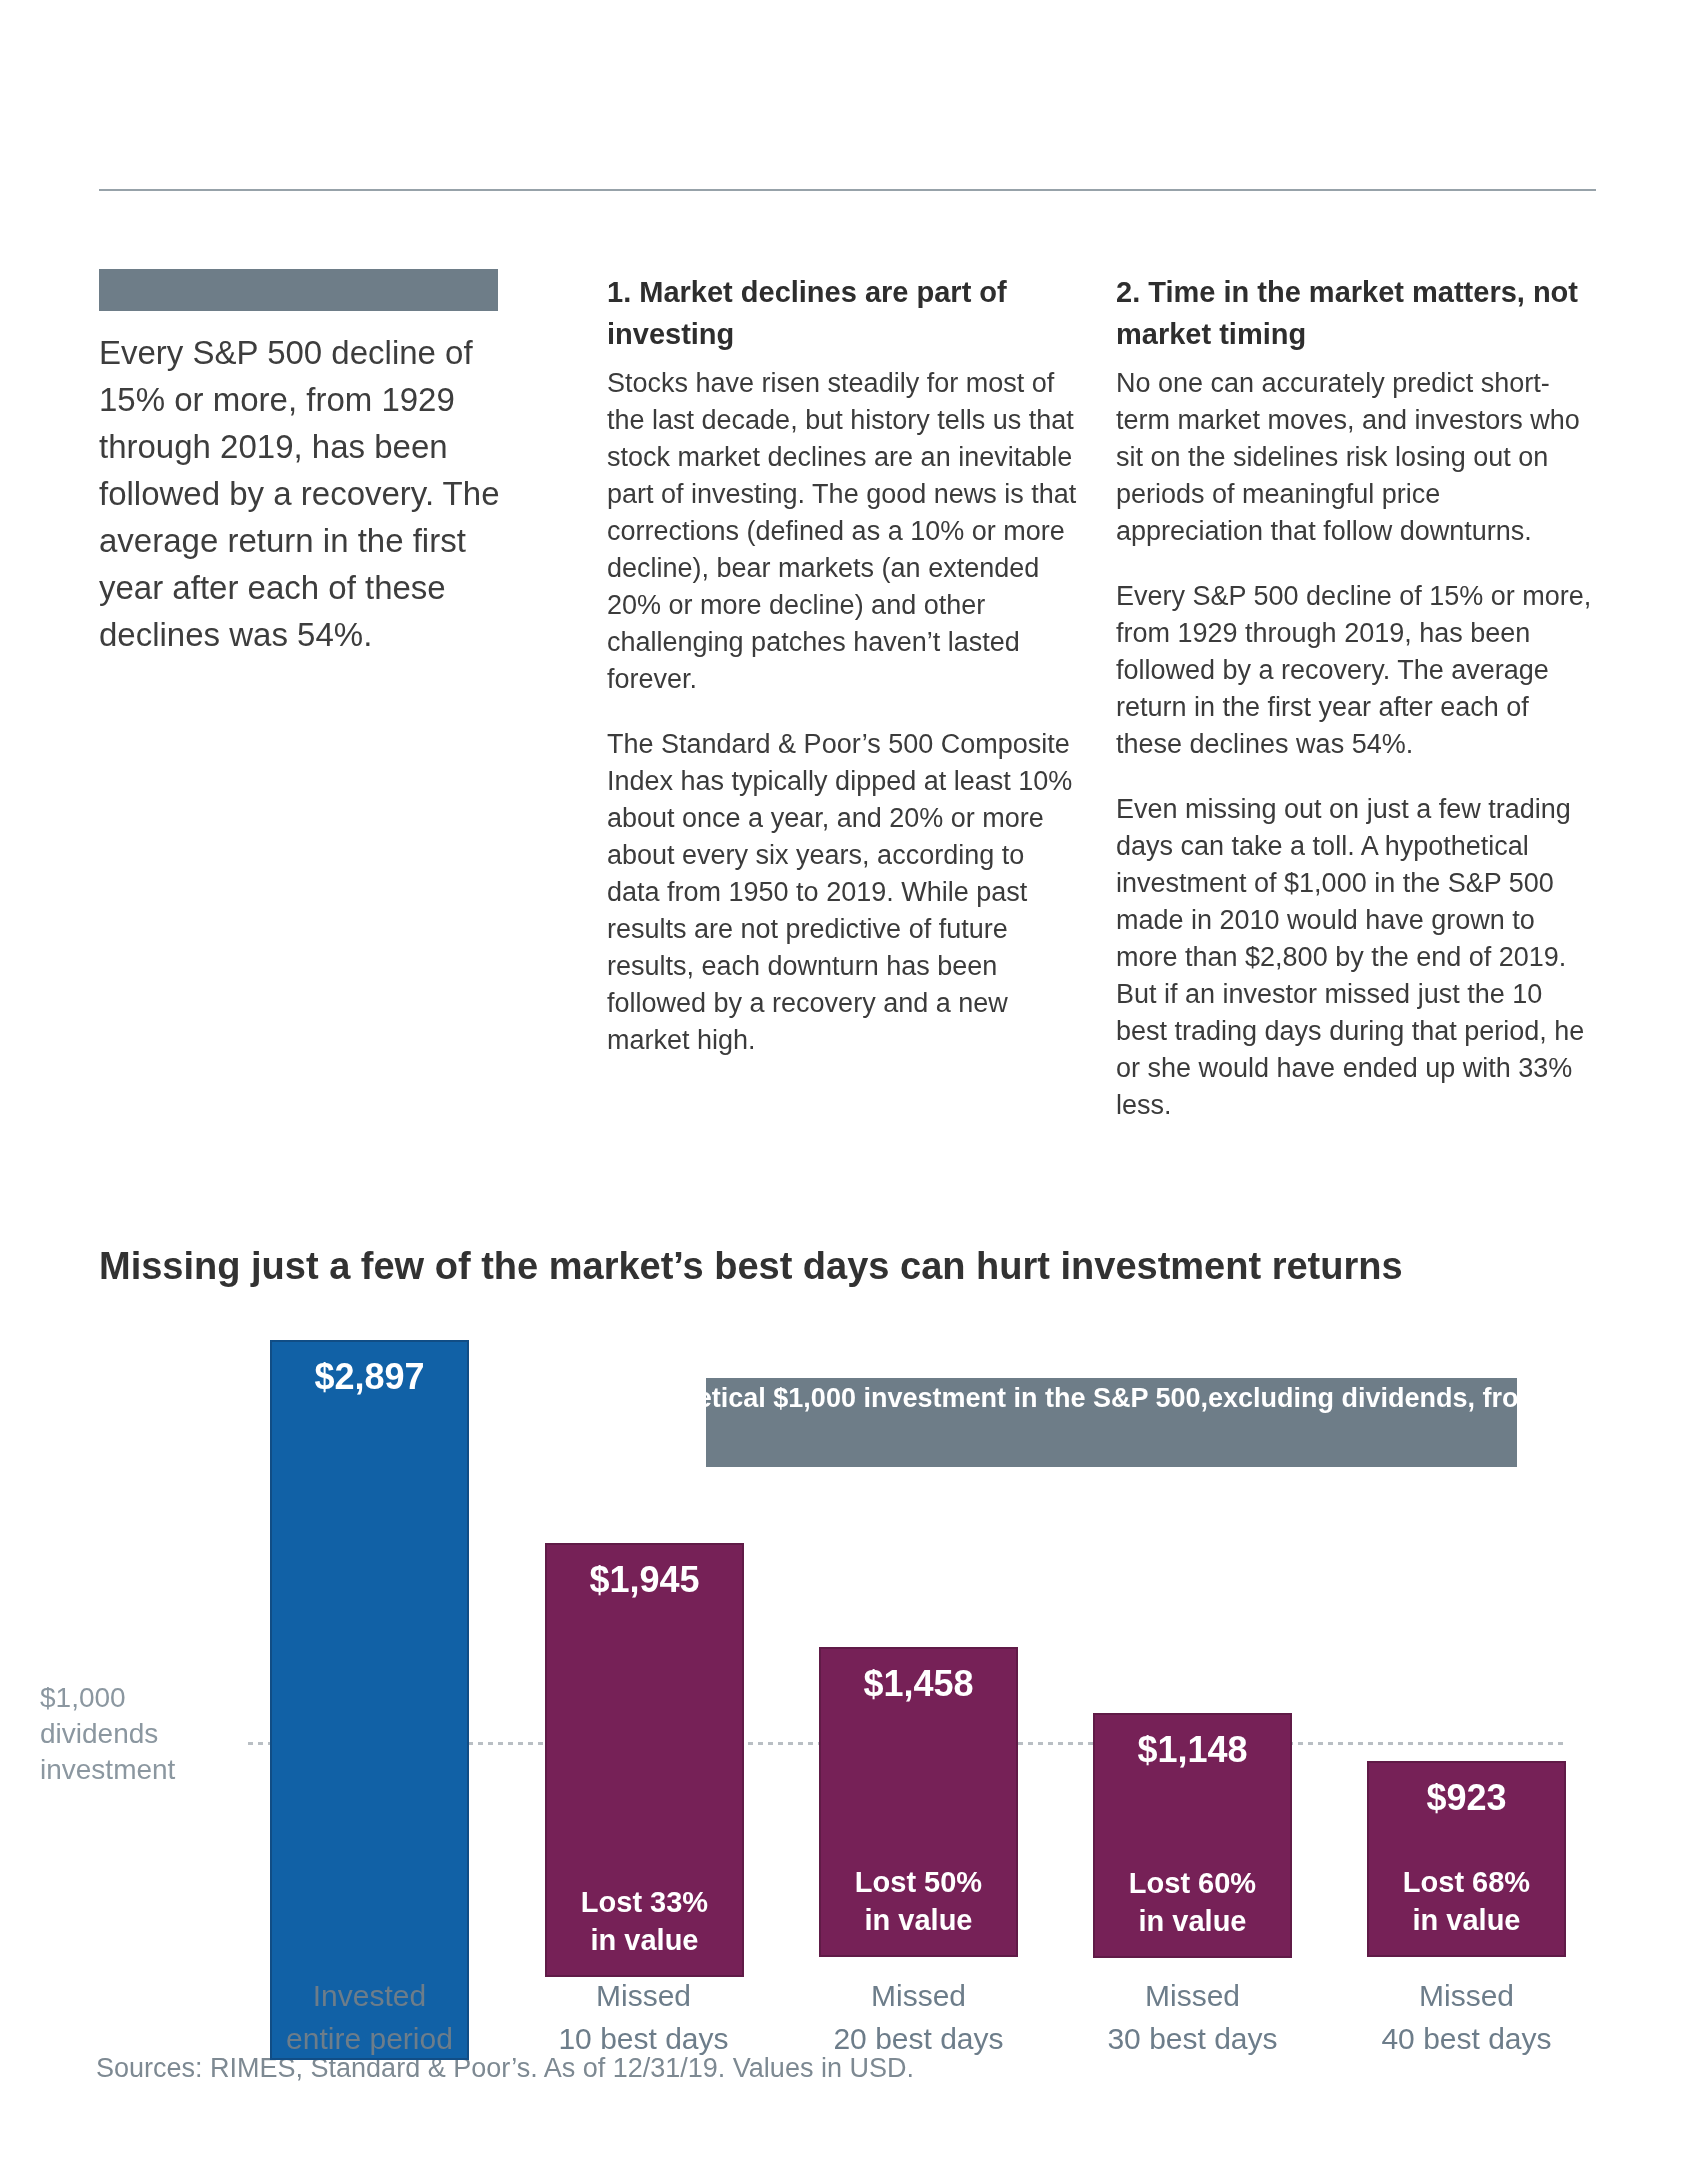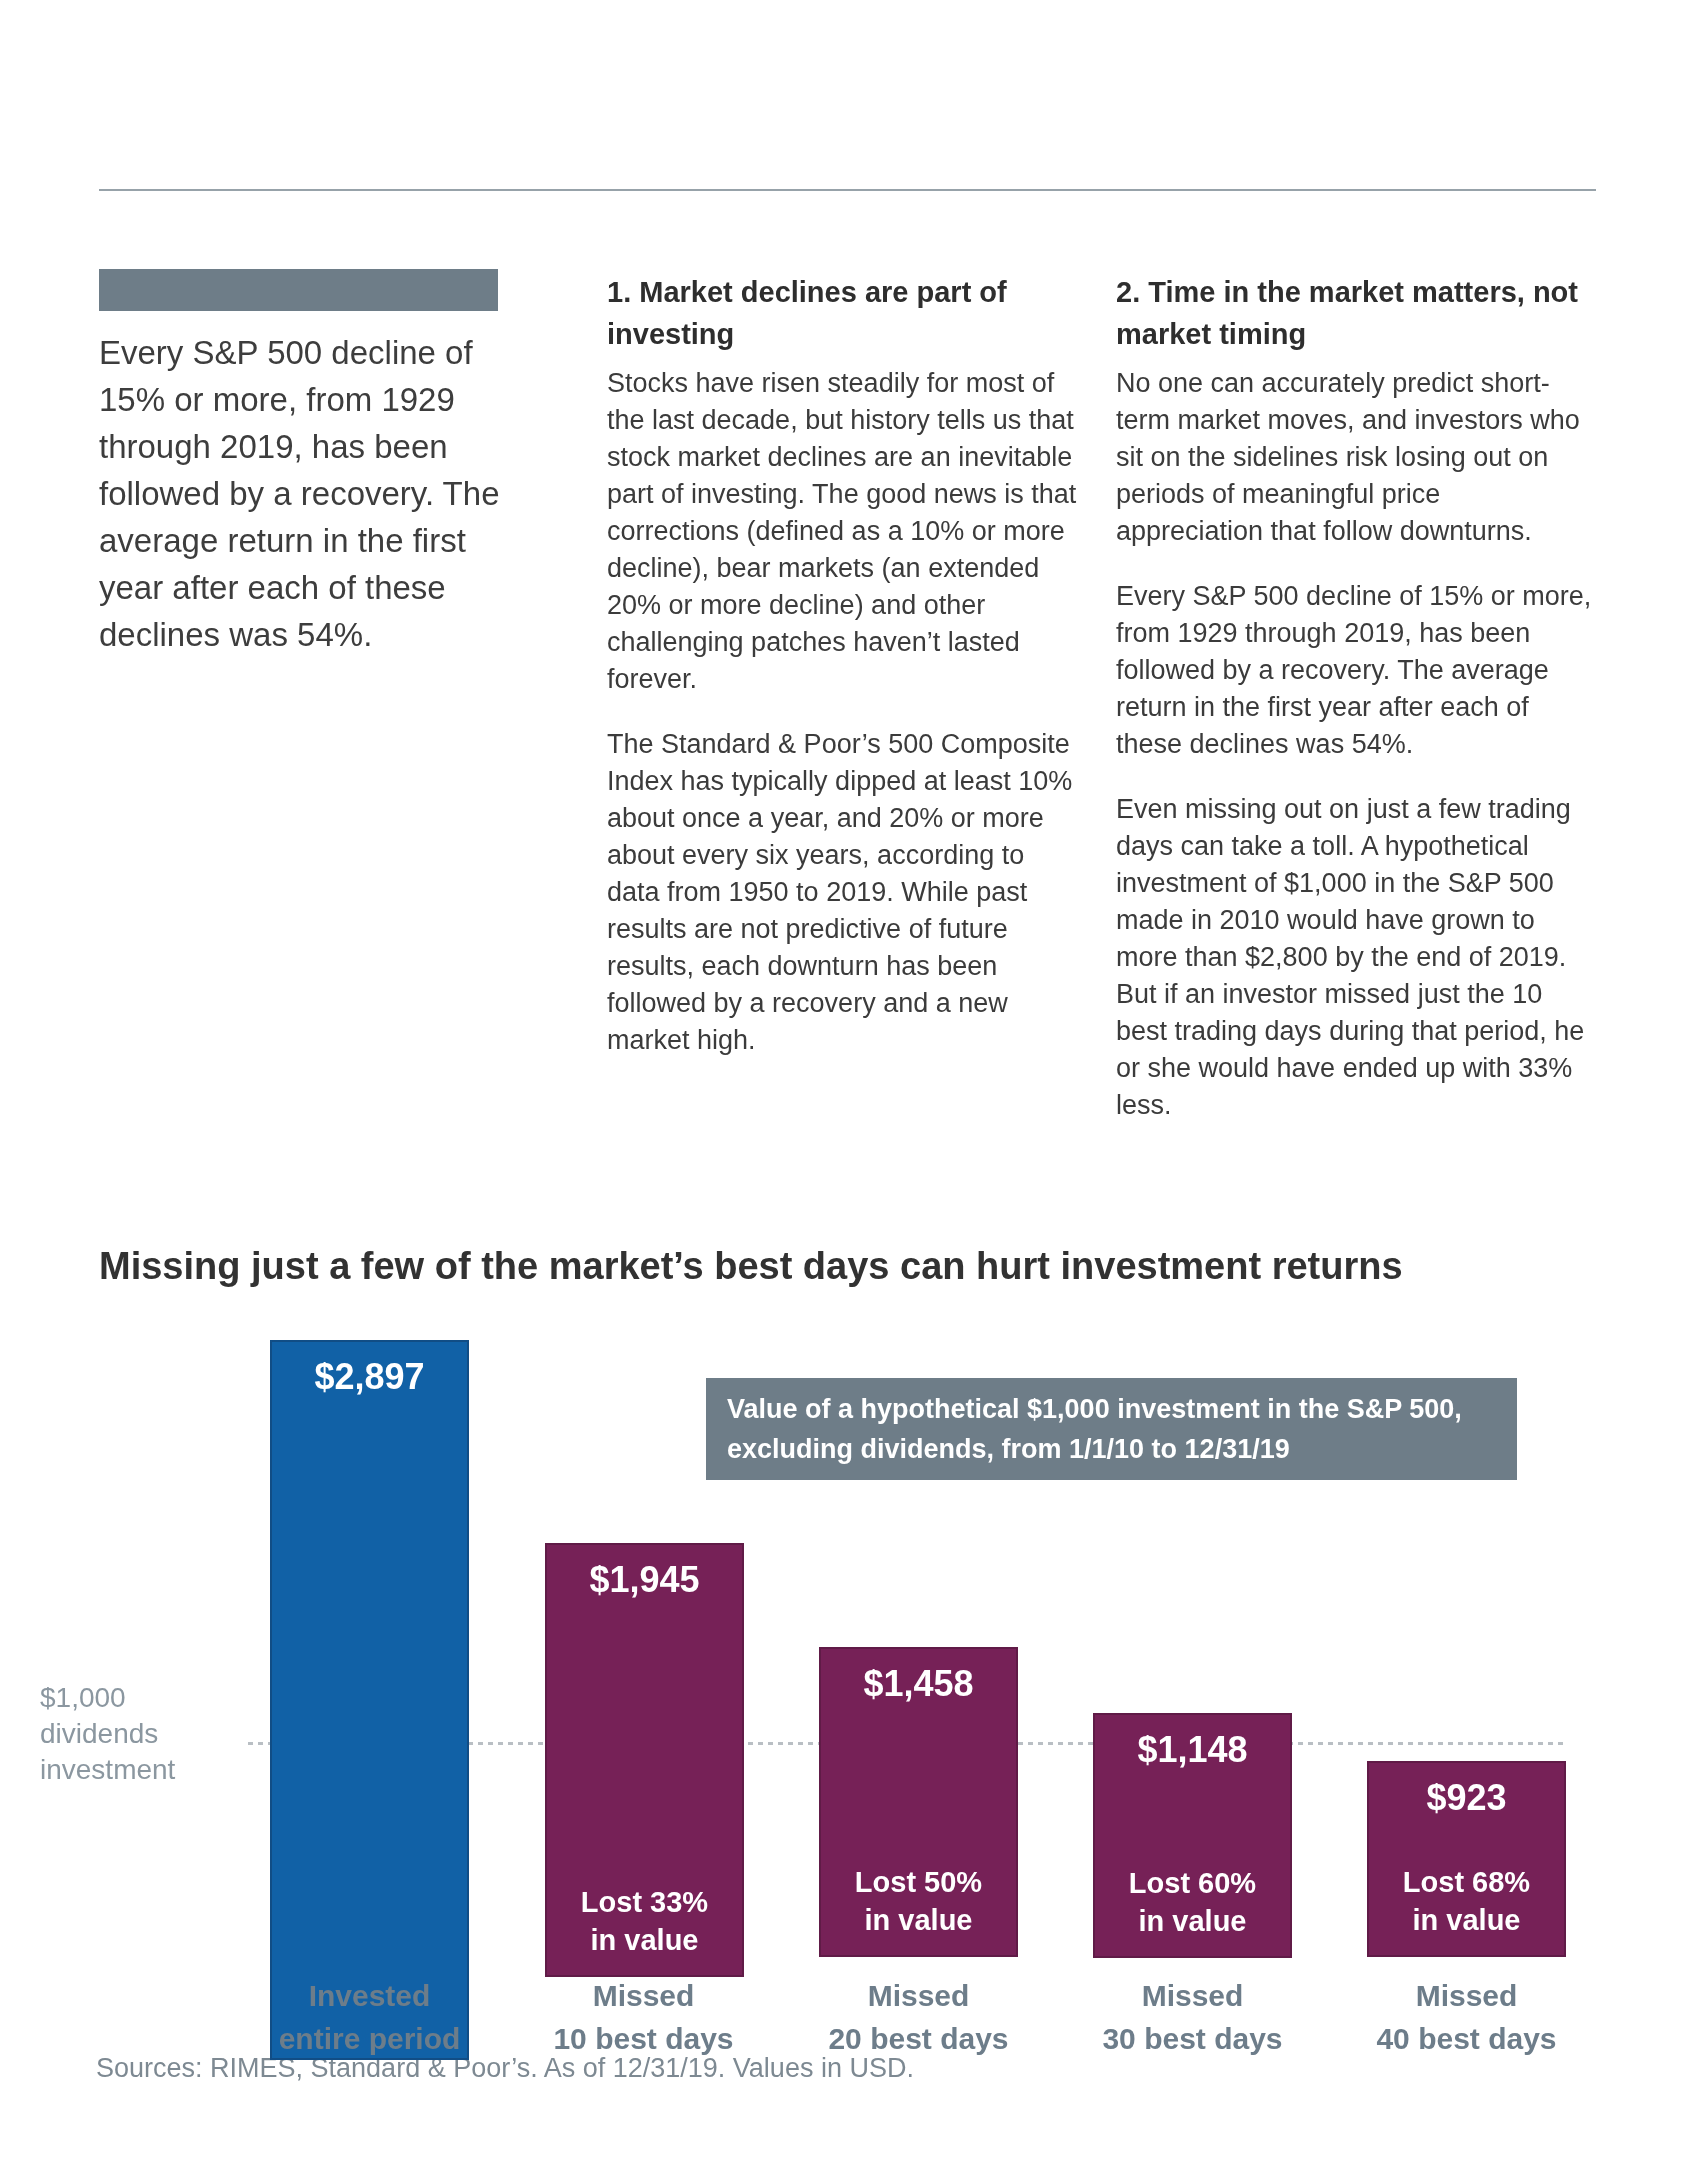--- a/index.html
+++ b/index.html
@@ -38,26 +38,26 @@
     position:absolute; top:14px; left:0; width:100%; text-align:center;
     color:#ffffff; font-size:36px; font-weight:bold;
   }
   .bar .loss {
     position:absolute; bottom:16px; left:0; width:100%; text-align:center;
     color:#ffffff; font-size:29px; line-height:38px; font-weight:bold;
   }
   .bar .loss span { display:block; }
   .cat-label {
     position:absolute; top:1974px; width:275px; text-align:center;
-    font-size:30px; line-height:43px; font-weight:bold; color:#6d7d8a; z-index:2;
+    font-size:30px; line-height:43px; font-weight:normal; color:#6d7d8a; z-index:2;
   }
   .cat-label span { display:block; }
   .annotation {
-    position:absolute; left:706px; top:1378px; width:811px; height:102px; background:#6e7d88; z-index:3;
-    display:flex; flex-direction:column; justify-content:center; padding-left:21px; box-sizing:border-box;
+    position:absolute; left:706px; top:1378px; width:811px; height:89px; background:#6e7d88; z-index:3;
+    display:flex; flex-direction:row; justify-content:center; padding-left:21px; box-sizing:border-box;
   }
   .annotation div { color:#ffffff; font-size:27px; line-height:40px; font-weight:bold; white-space:nowrap; }
   .source {
     position:absolute; left:96px; top:2051px; margin:0;
     font-size:27px; line-height:34px; color:#7d8992;
   }
 </style>
 </head>
 <body>
 

